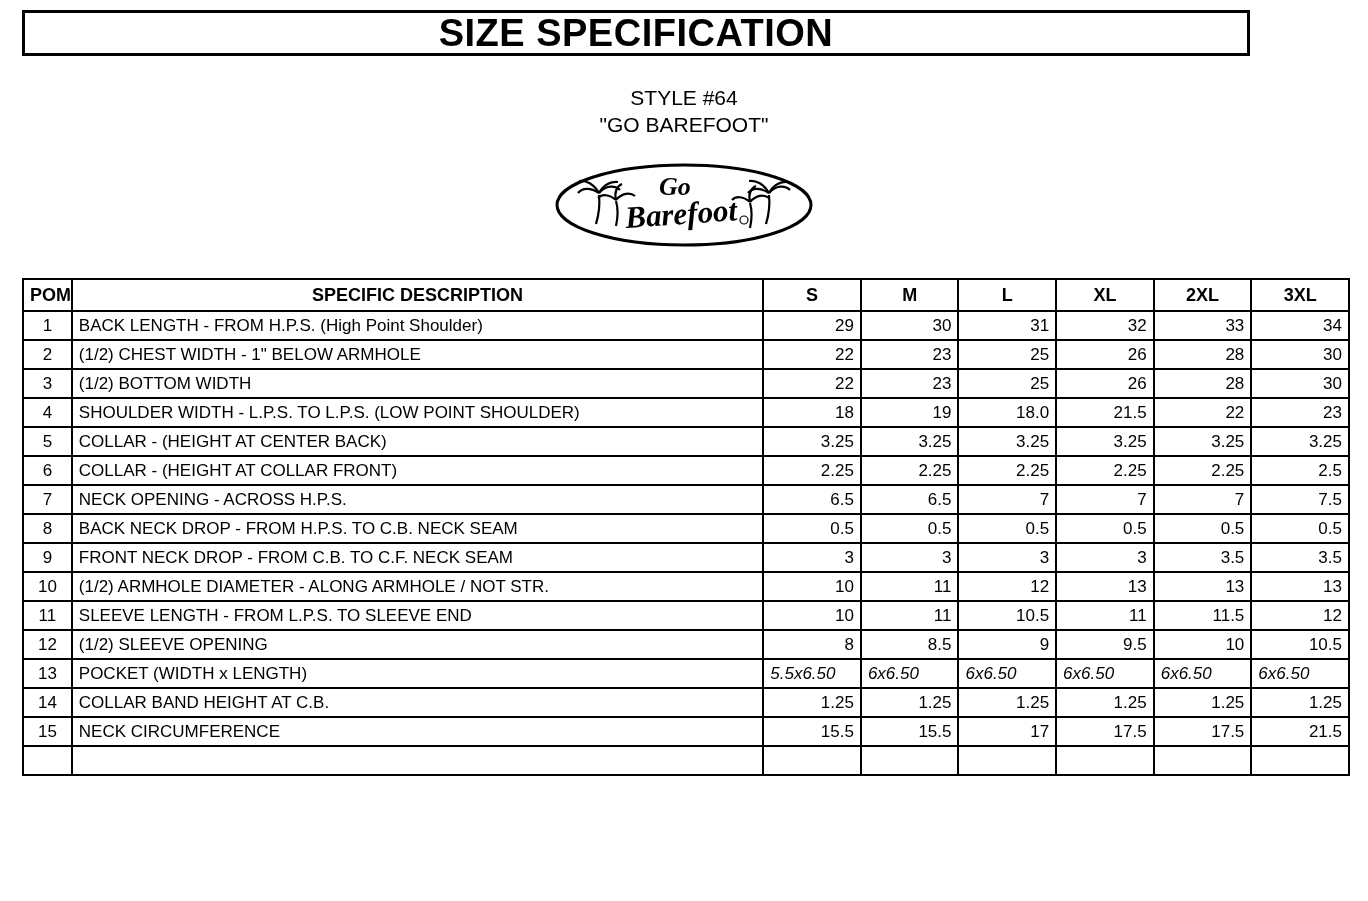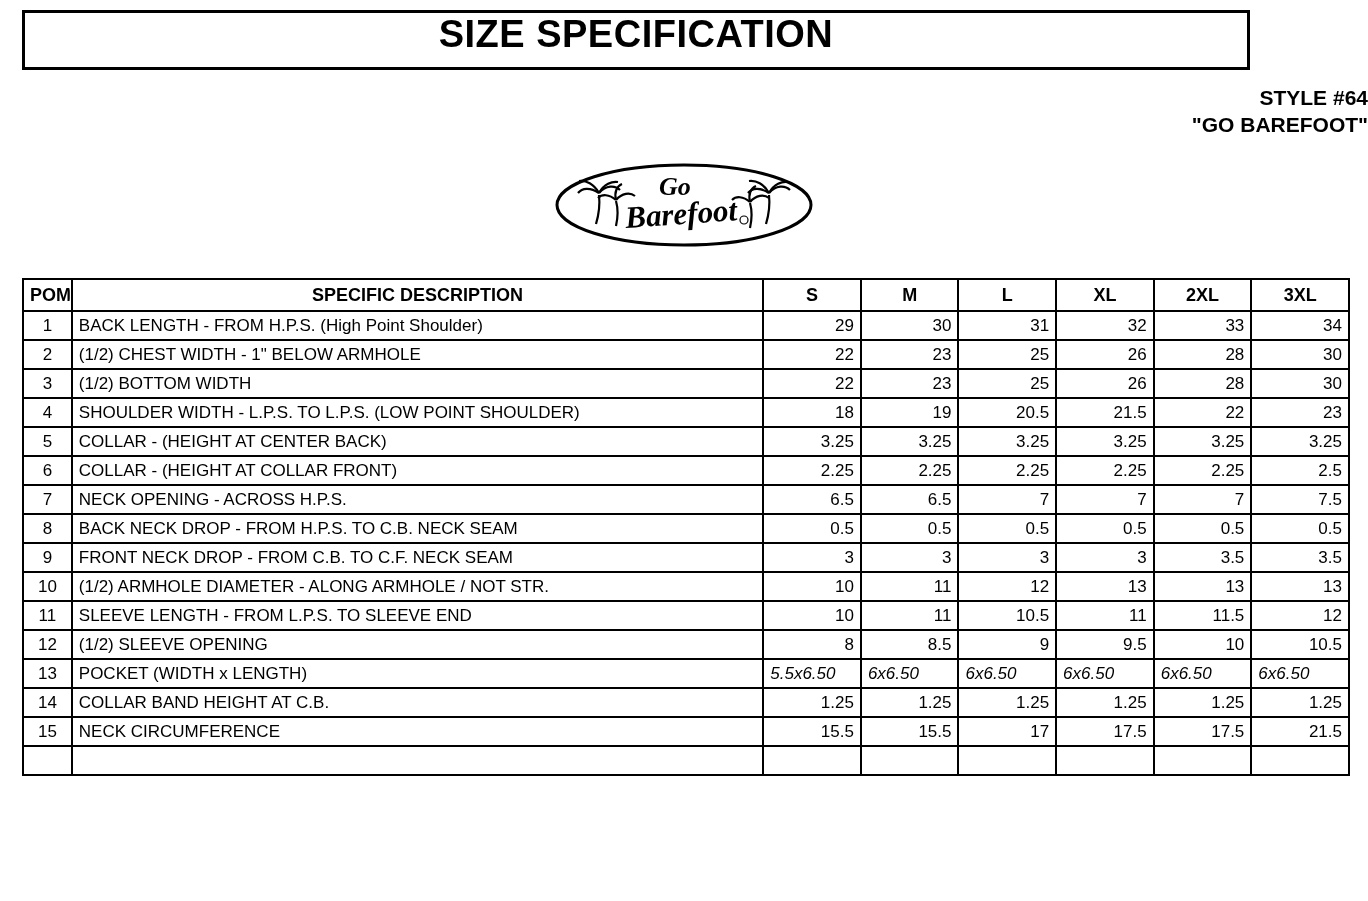--- a/index.html
+++ b/index.html
@@ -20,46 +20,45 @@
     height: 901px;
     box-sizing: border-box;
   }
 
   
   .title-box {
     position: absolute;
     left: 22px;
     top: 10px;
     width: 1228px;
-    height: 60px;
+    height: 46px;
     border: 3px solid #000;
     box-sizing: border-box;
     display: flex;
-    align-items: flex-start;
+    align-items: center;
     justify-content: center;
   }
   .title-text {
     font-size: 38px;
     font-weight: bold;
     letter-spacing: 0.5px;
   }
 
   
   .style-block {
     position: absolute;
     left: 0;
     top: 84px;
     width: 1368px;
     text-align: center;
   }
   .style-line {
     font-size: 21px;
-    font-weight: bold;
+    font-weight: normal;
     line-height: 27px;
-    text-align: right;
   }
 
   
   .logo-wrap {
     position: absolute;
     left: 0;
     top: 162px;
     width: 1368px;
     display: flex;
     justify-content: center;
@@ -197,21 +196,21 @@
             <td class="col-size">25</td>
             <td class="col-size">26</td>
             <td class="col-size">28</td>
             <td class="col-size">30</td>
           </tr>
           <tr>
             <td class="col-pom">4</td>
             <td class="col-desc">SHOULDER WIDTH - L.P.S. TO L.P.S. (LOW POINT SHOULDER)</td>
             <td class="col-size">18</td>
             <td class="col-size">19</td>
-            <td class="col-size">20.5</td>
+            <td class="col-size">18.0</td>
             <td class="col-size">21.5</td>
             <td class="col-size">22</td>
             <td class="col-size">23</td>
           </tr>
           <tr>
             <td class="col-pom">5</td>
             <td class="col-desc">COLLAR - (HEIGHT AT CENTER BACK)</td>
             <td class="col-size">3.25</td>
             <td class="col-size">3.25</td>
             <td class="col-size">3.25</td>

